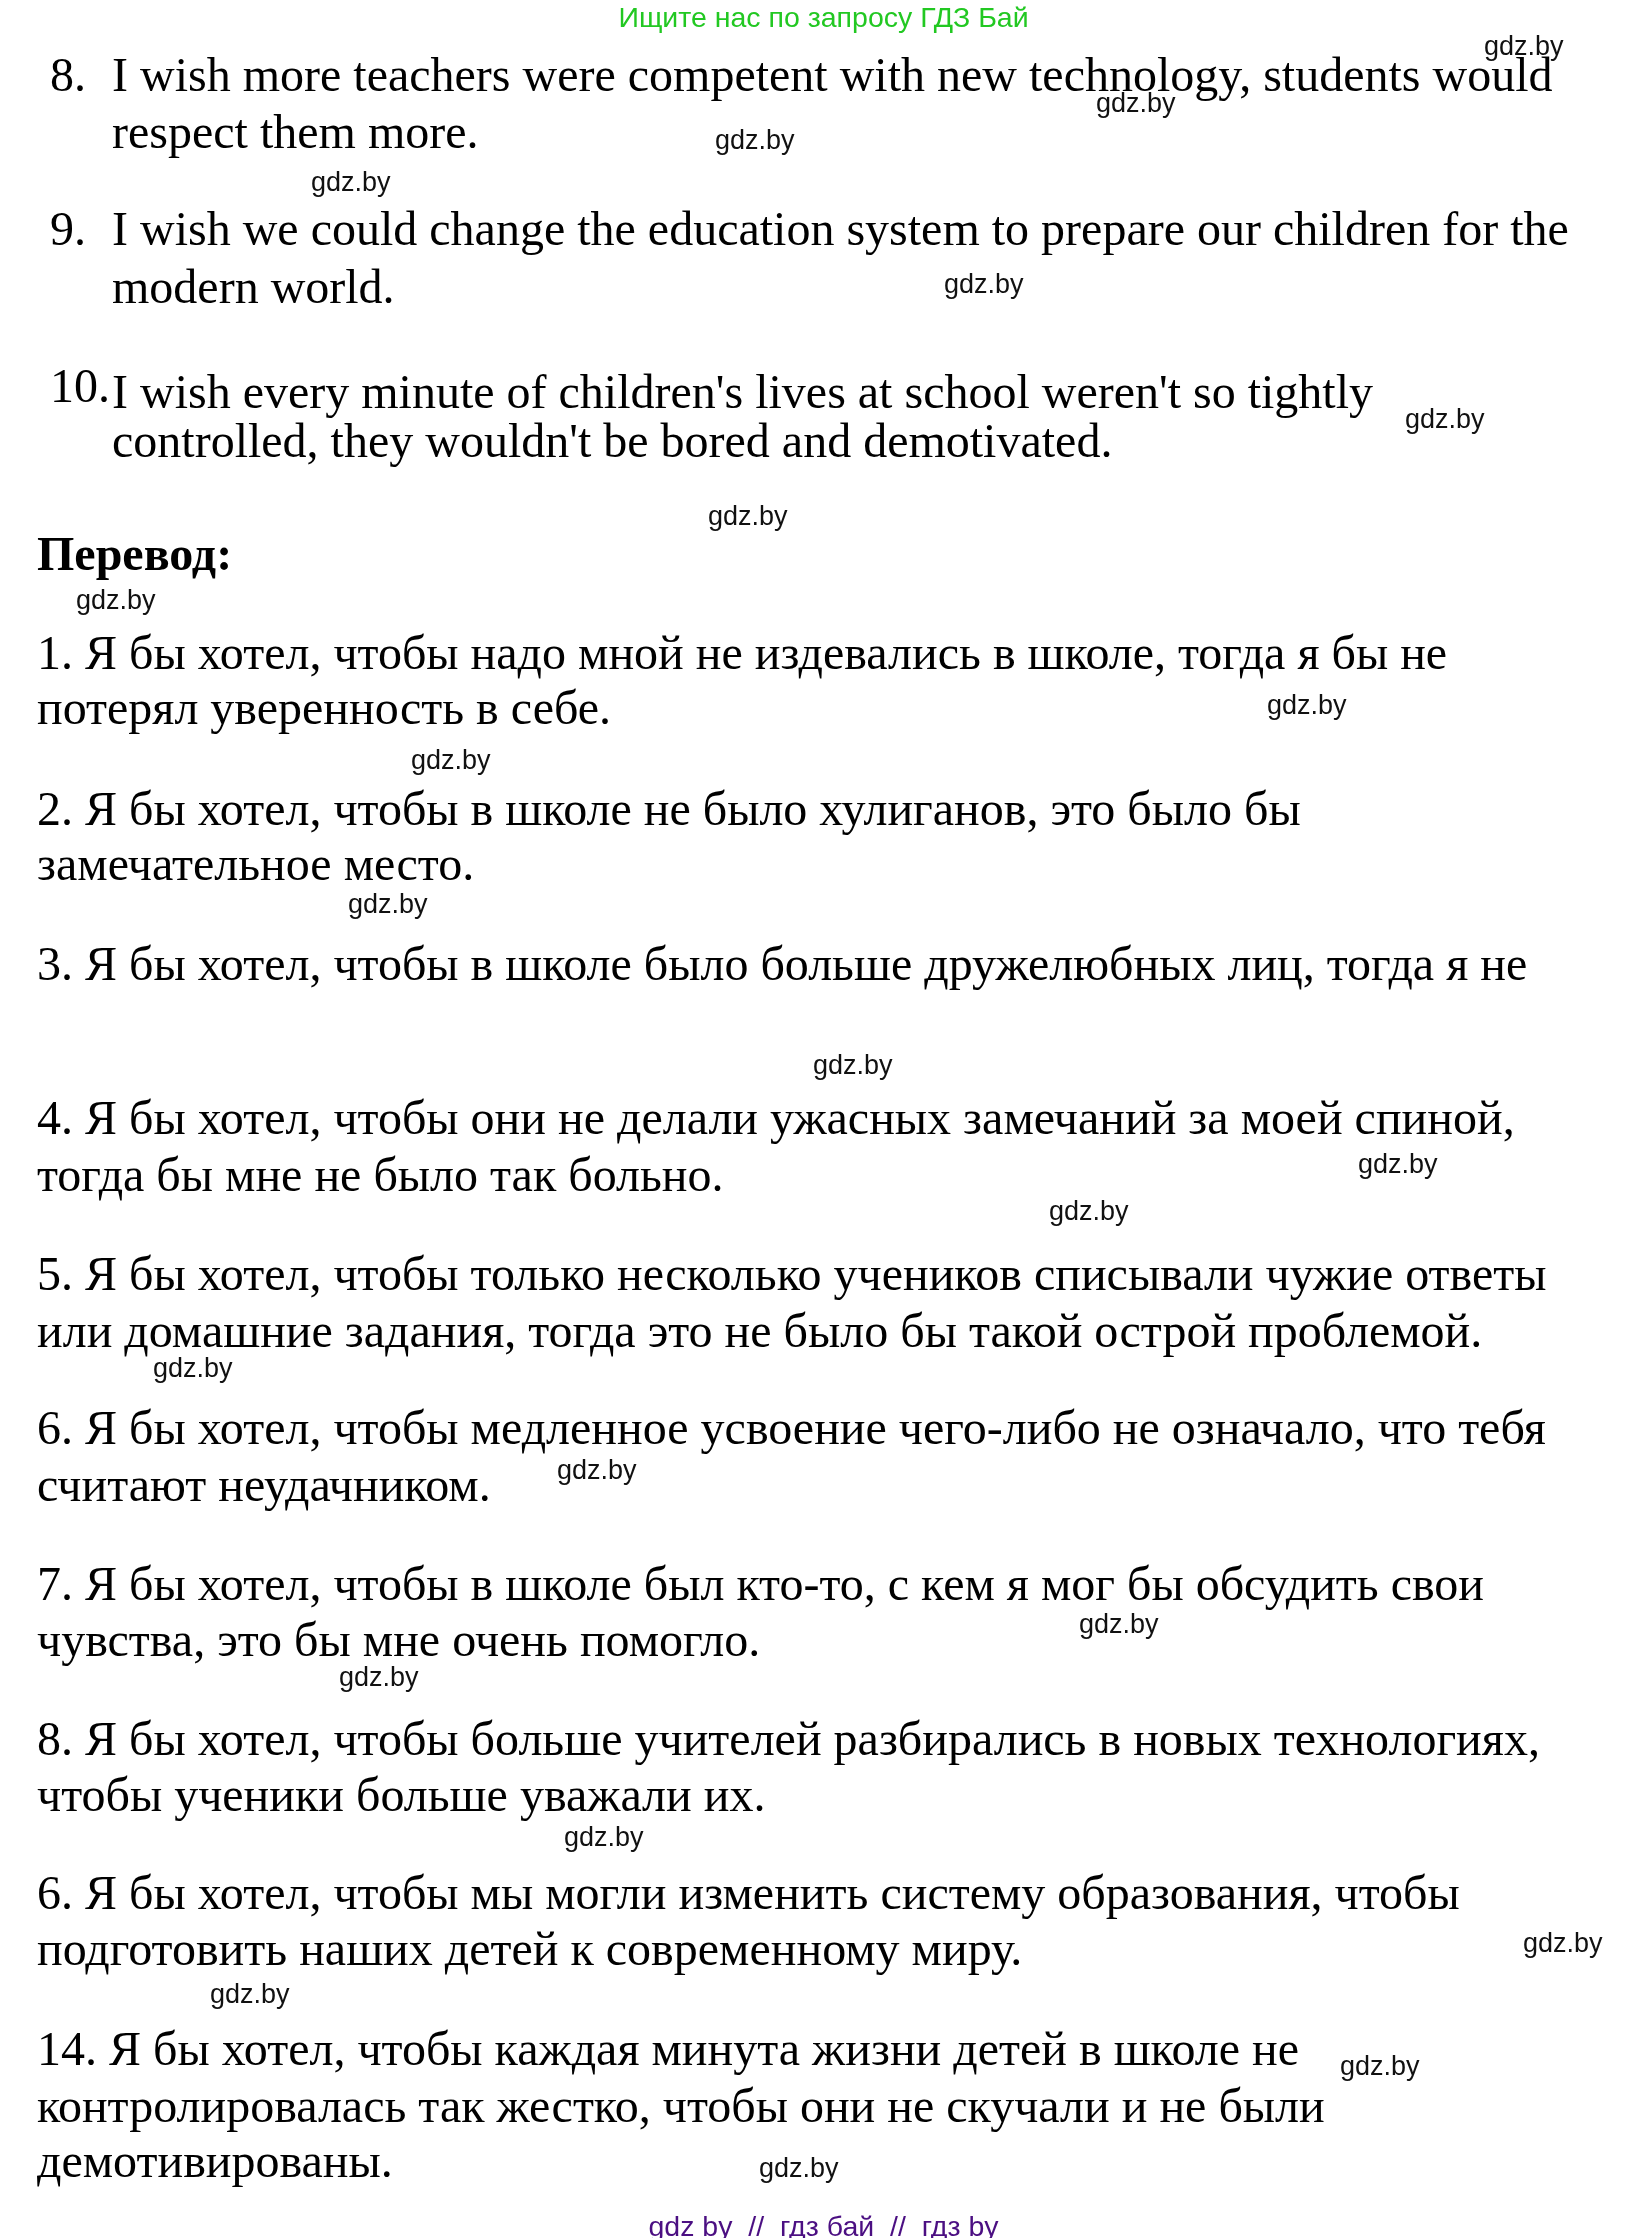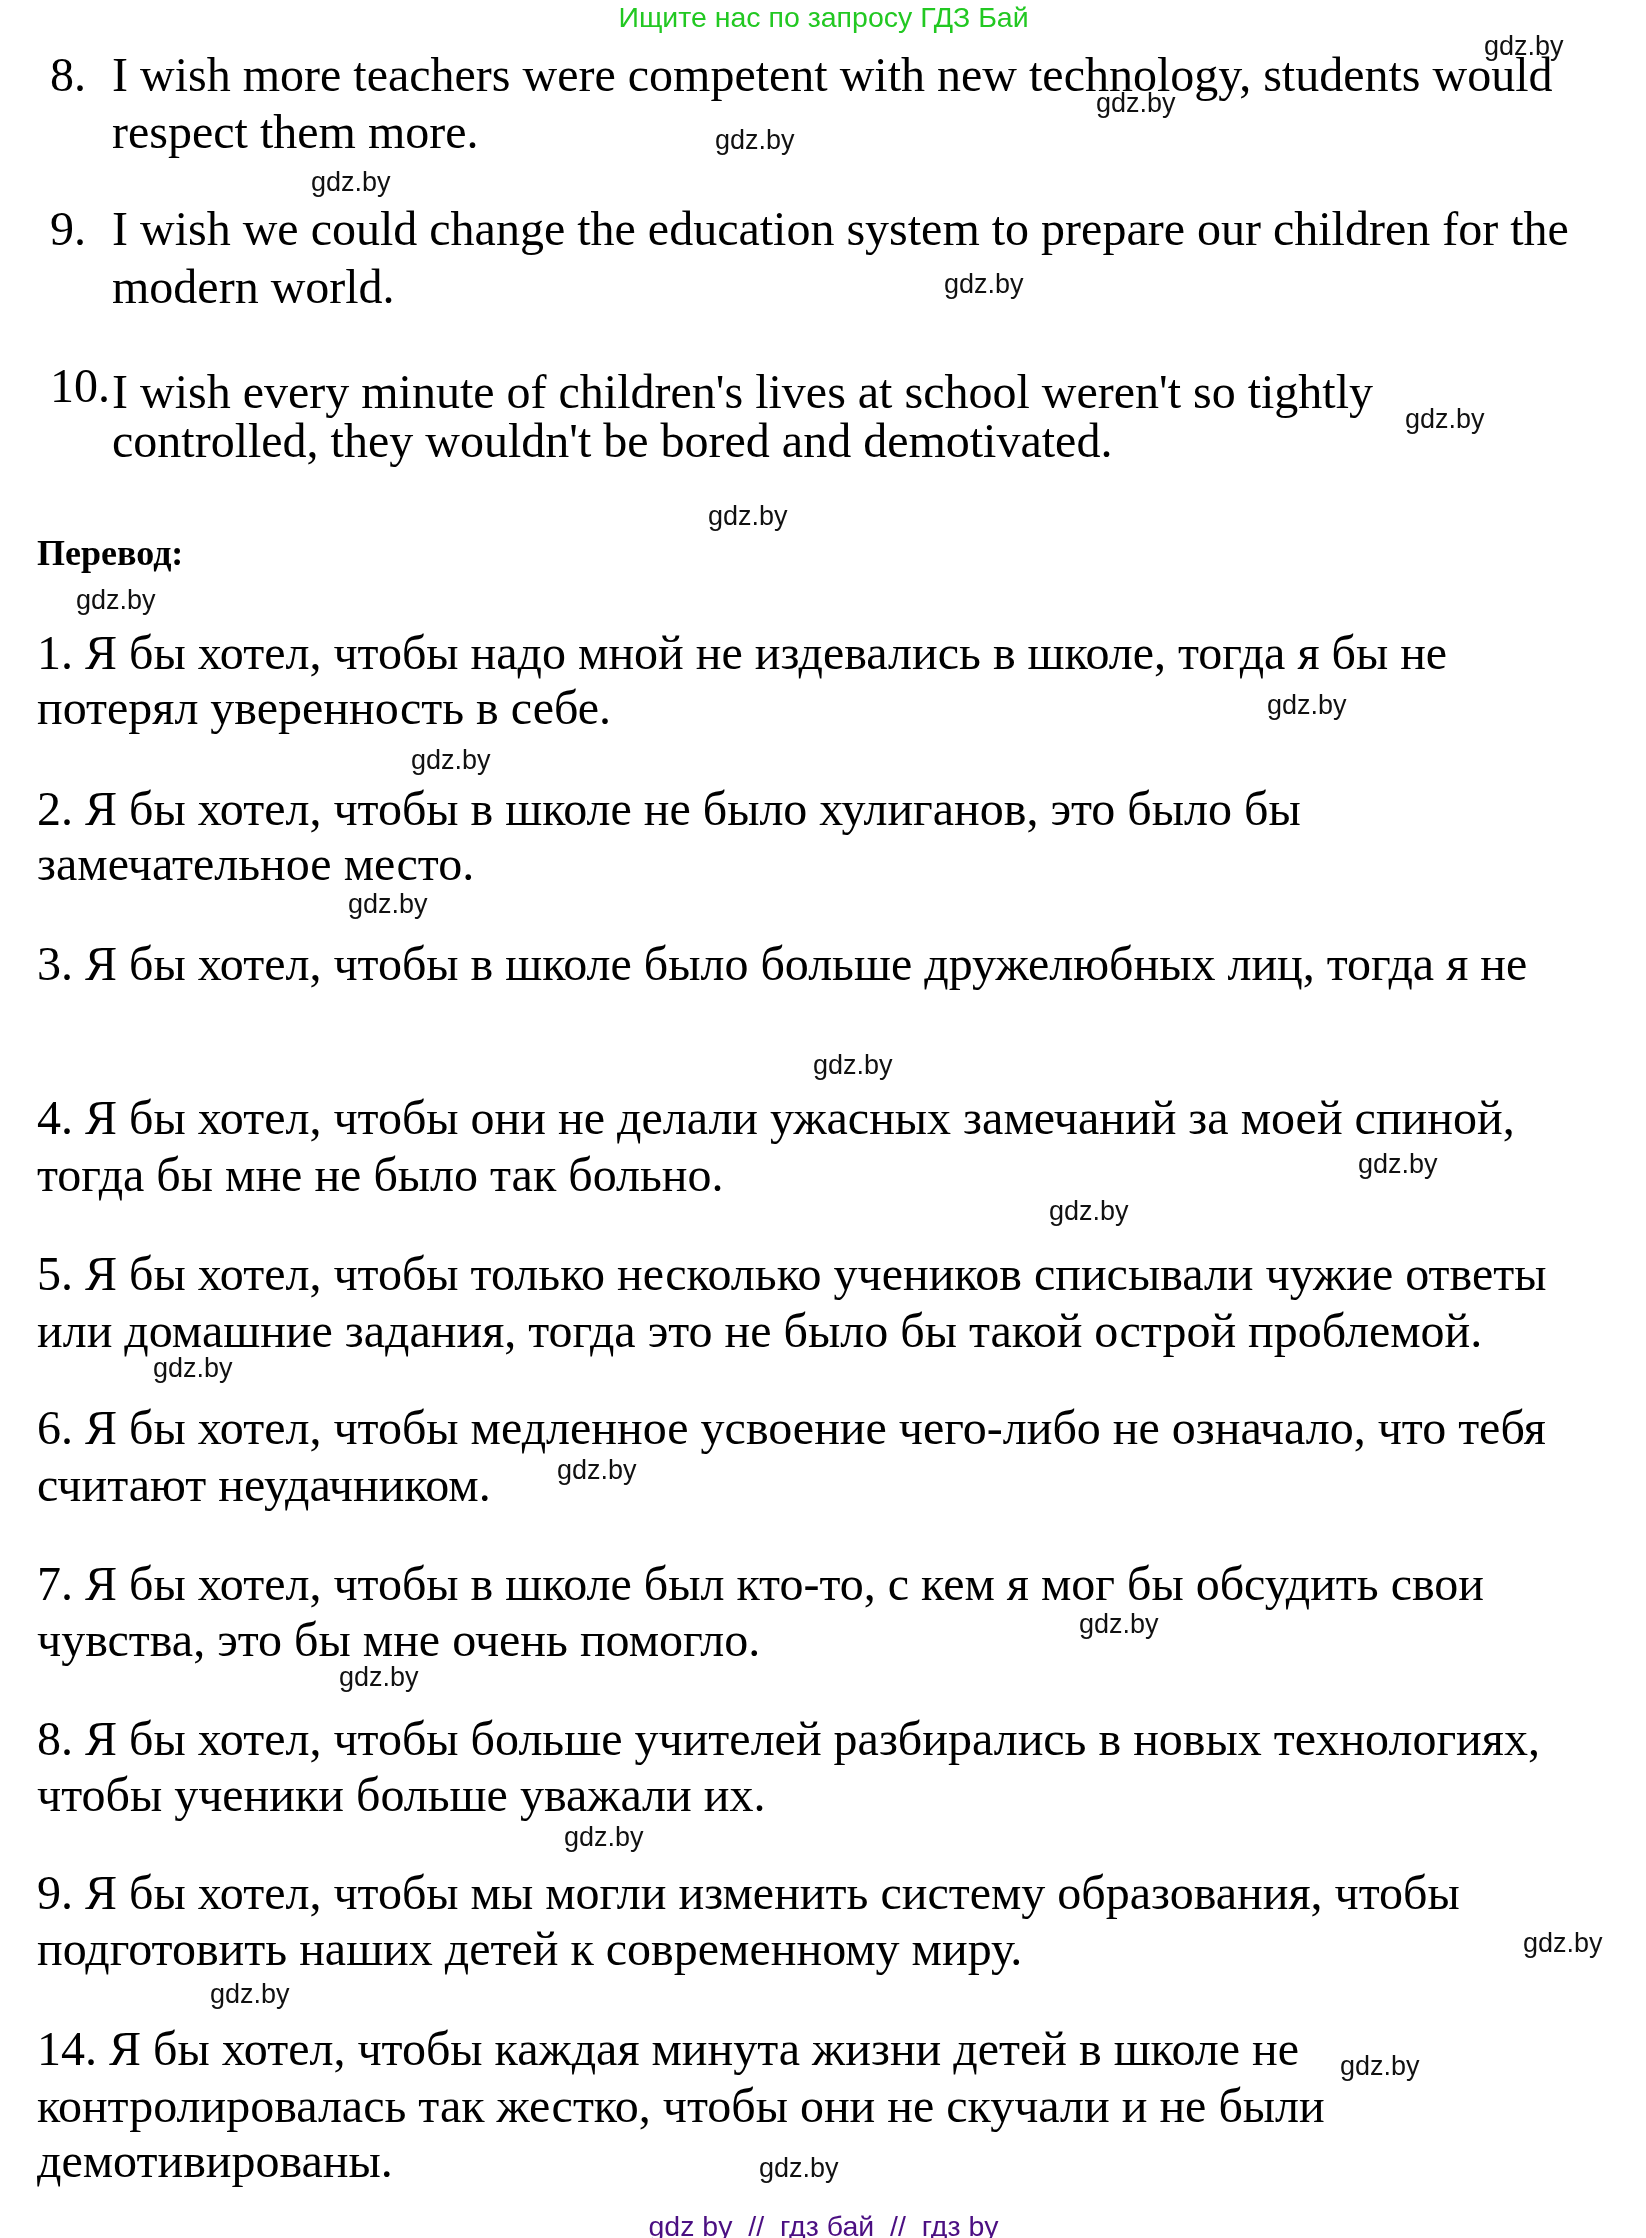--- a/index.html
+++ b/index.html
@@ -13,21 +13,21 @@
   .banner.top { top: 0px; color: #22c822; }
   .banner.bottom { top: 2209px; color: #4b0f82; white-space: pre; }
   .line {
     position: absolute; white-space: nowrap;
     font-family: "Liberation Serif", "DejaVu Serif", serif;
     font-size: 48px; line-height: 55px; color: #000;
   }
   .heading {
     position: absolute; white-space: nowrap;
     font-family: "Liberation Serif", "DejaVu Serif", serif;
-    font-weight: bold; font-size: 36px; line-height: 55px; color: #000;
+    font-weight: bold; font-size: 48px; line-height: 55px; color: #000;
   }
   .wm {
     position: absolute; white-space: nowrap;
     font-family: "Liberation Sans", "DejaVu Sans", sans-serif;
     font-size: 27px; line-height: 25px; color: #111;
   }
 </style>
 </head>
 <body>
 
@@ -65,21 +65,21 @@
 
   <div class="line" style="left:37px; top:1400px;">6. Я бы хотел, чтобы медленное усвоение чего-либо не означало, что тебя</div>
   <div class="line" style="left:37px; top:1457px;">считают неудачником.</div>
 
   <div class="line" style="left:37px; top:1556px;">7. Я бы хотел, чтобы в школе был кто-то, с кем я мог бы обсудить свои</div>
   <div class="line" style="left:37px; top:1612px;">чувства, это бы мне очень помогло.</div>
 
   <div class="line" style="left:37px; top:1711px;">8. Я бы хотел, чтобы больше учителей разбирались в новых технологиях,</div>
   <div class="line" style="left:37px; top:1767px;">чтобы ученики больше уважали их.</div>
 
-  <div class="line" style="left:37px; top:1865px;">9. Я бы хотел, чтобы мы могли изменить систему образования, чтобы</div>
+  <div class="line" style="left:37px; top:1865px;">6. Я бы хотел, чтобы мы могли изменить систему образования, чтобы</div>
   <div class="line" style="left:37px; top:1921px;">подготовить наших детей к современному миру.</div>
 
   <div class="line" style="left:37px; top:2021px;">14. Я бы хотел, чтобы каждая минута жизни детей в школе не</div>
   <div class="line" style="left:37px; top:2078px;">контролировалась так жестко, чтобы они не скучали и не были</div>
   <div class="line" style="left:37px; top:2133px;">демотивированы.</div>
 
   <div class="wm" style="left:1484px; top:34px;">gdz.by</div>
   <div class="wm" style="left:1096px; top:91px;">gdz.by</div>
   <div class="wm" style="left:715px; top:128px;">gdz.by</div>
   <div class="wm" style="left:311px; top:170px;">gdz.by</div>

